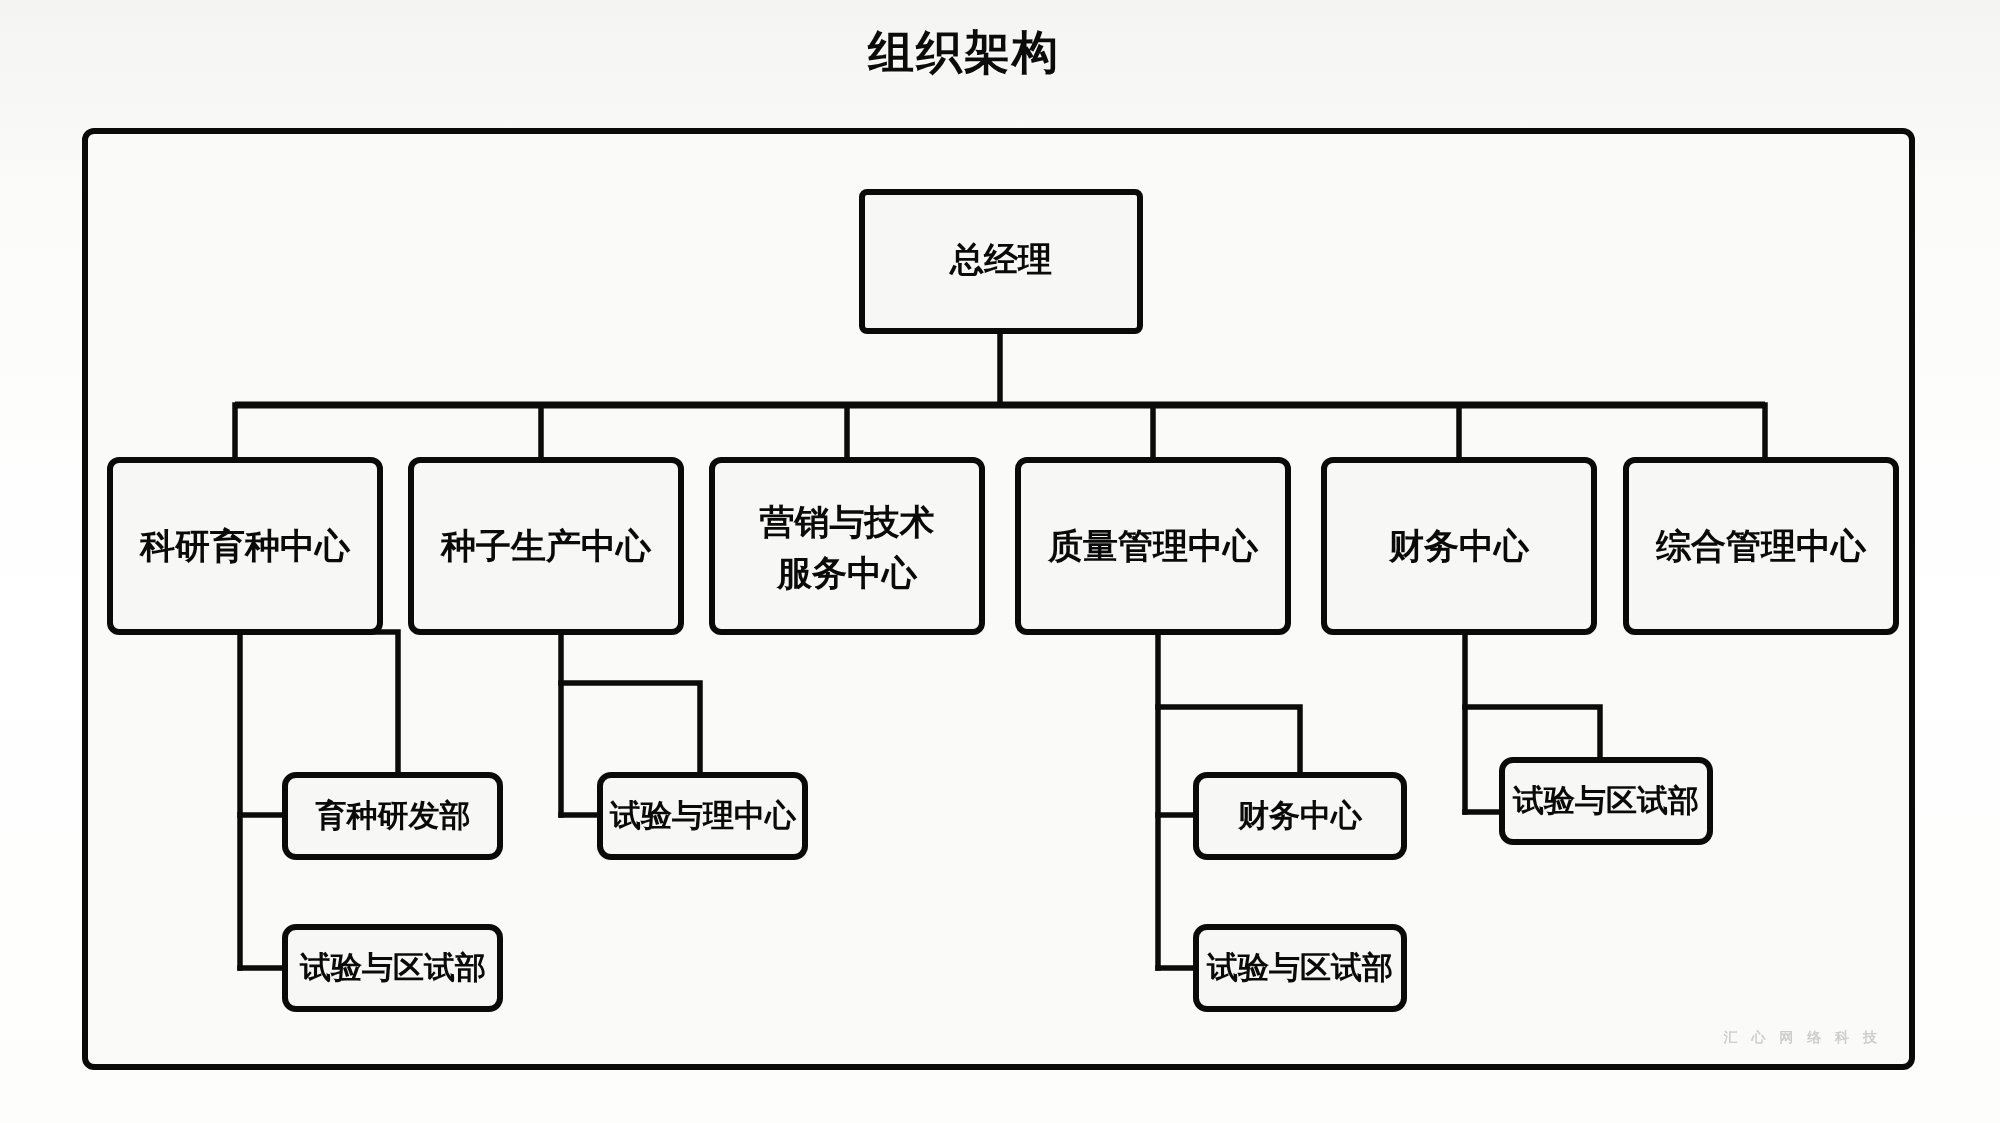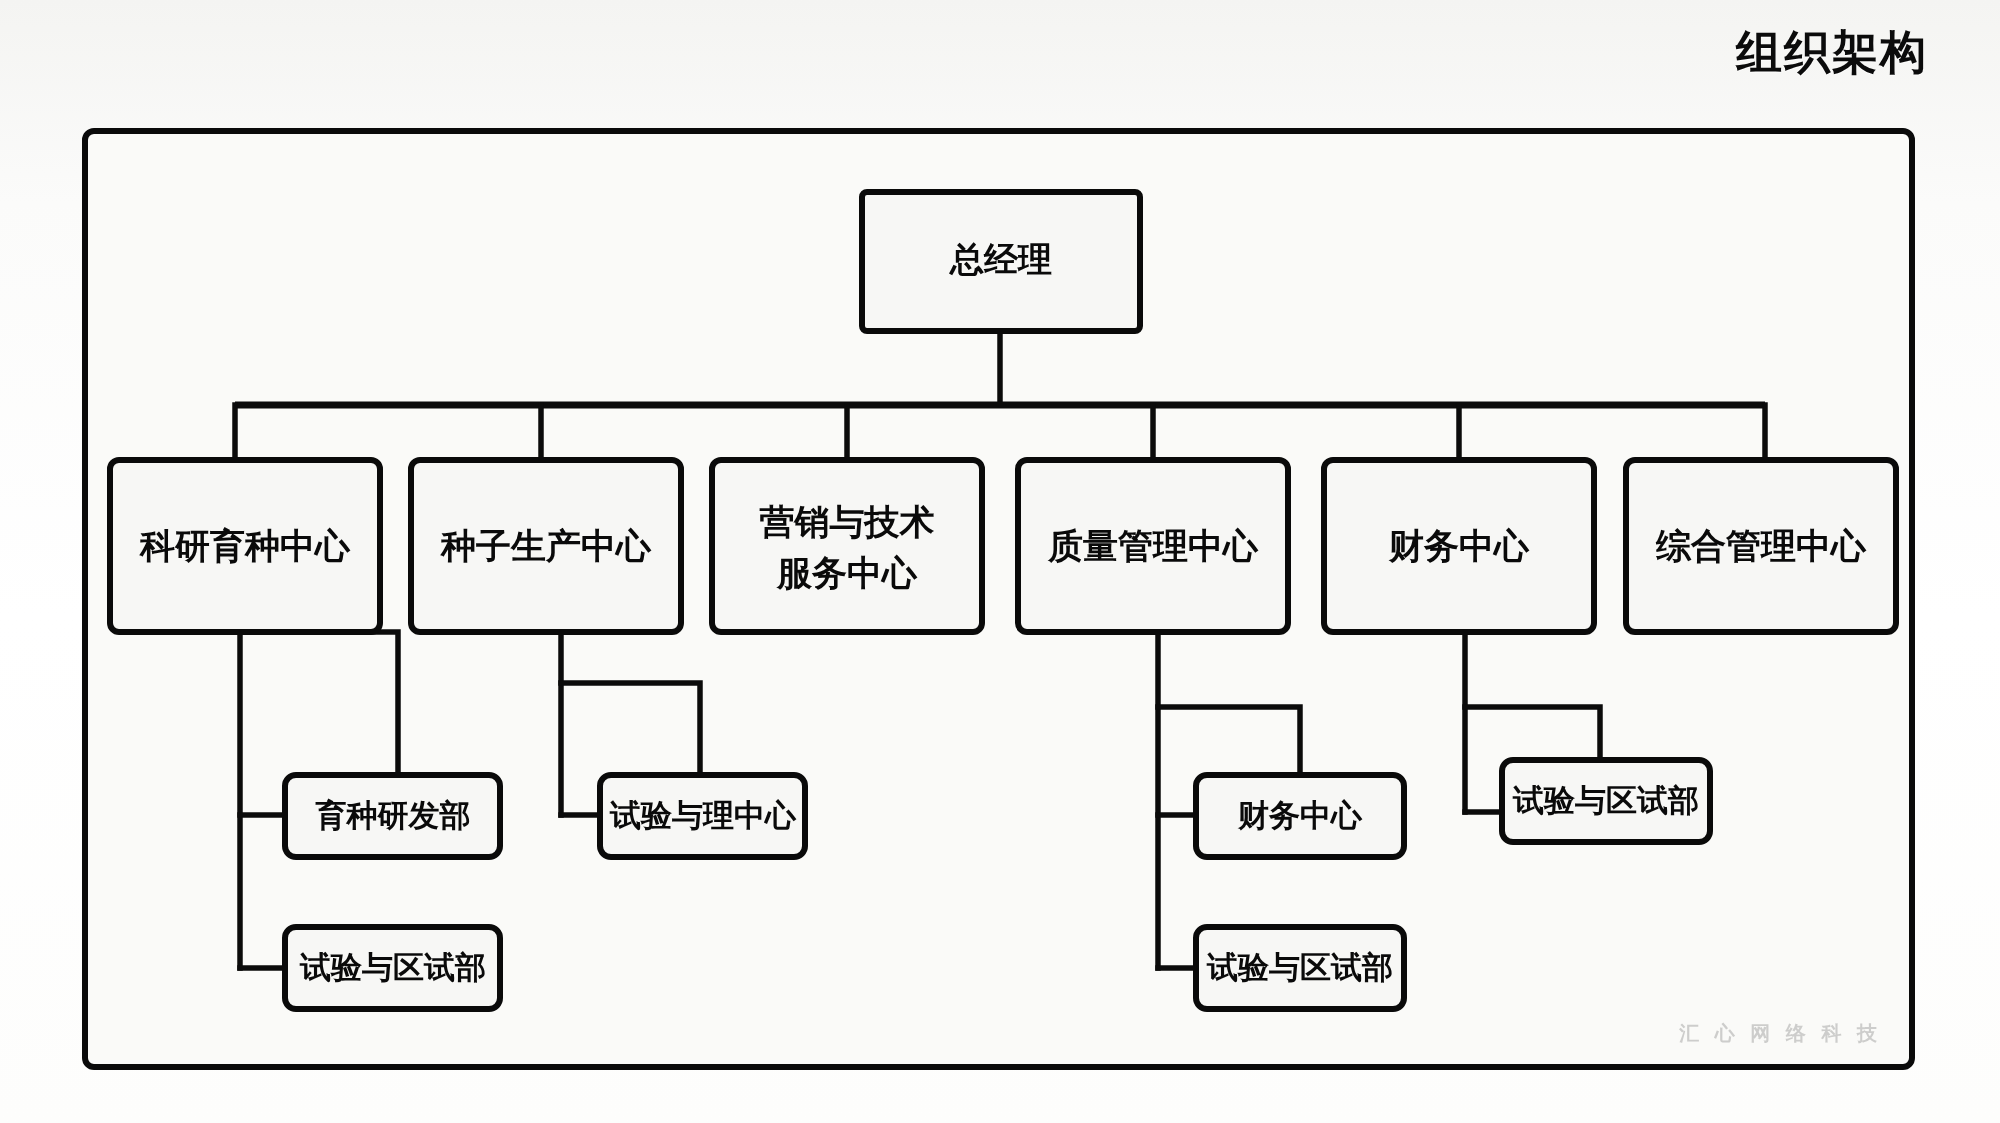--- a/index.html
+++ b/index.html
@@ -13,21 +13,21 @@
     height: 1123px;
     background: linear-gradient(180deg, #f4f4f2 0%, #fbfbfa 18%, #ffffff 55%, #fdfdfc 100%);
     font-family: "Liberation Sans", "DejaVu Sans", sans-serif;
     overflow: hidden;
   }
   #chart-title {
     position: absolute;
     left: 0;
     top: 22px;
     width: 1928px;
-    text-align: right;
+    text-align: center;
     font-size: 46px;
     font-weight: 700;
     letter-spacing: 2px;
     color: #0b0b0b;
     text-shadow: 0 1px 0 rgba(255,255,255,0.8);
   }
   svg#org-svg {
     position: absolute;
     left: 0;
     top: 0;
@@ -73,21 +73,21 @@
   .node-label-root {
     font-size: 34px;
   }
   .node-label-sub {
     font-size: 31px;
   }
   .watermark {
     position: absolute;
     right: 118px;
     bottom: 76px;
-    font-size: 20px;
+    font-size: 14px;
     color: rgba(90,90,90,0.28);
     letter-spacing: 5px;
     font-weight: 700;
     user-select: none;
   }
 </style>
 </head>
 <body>
 
 <div id="page">

